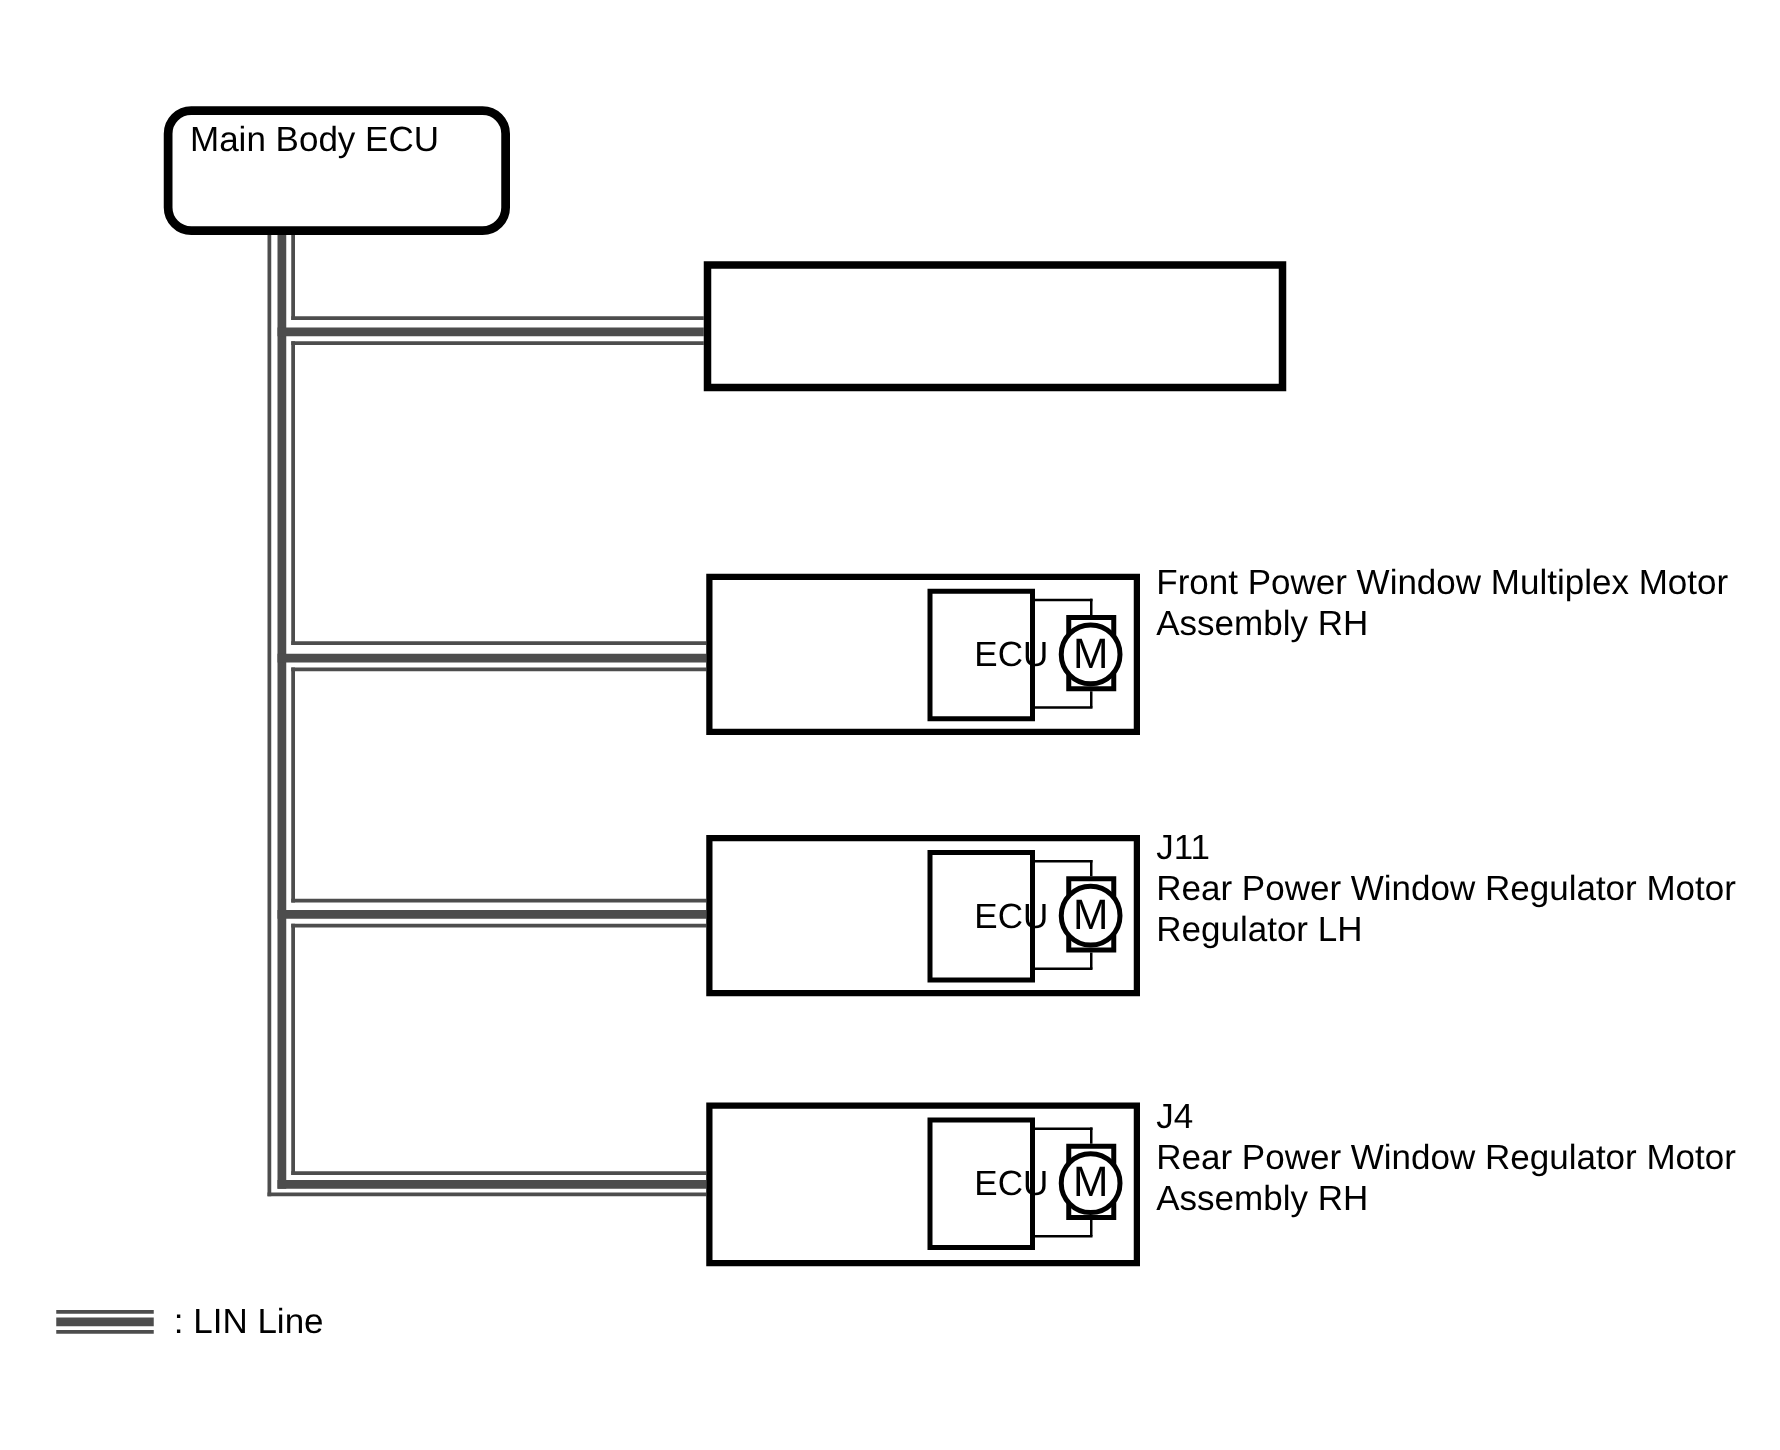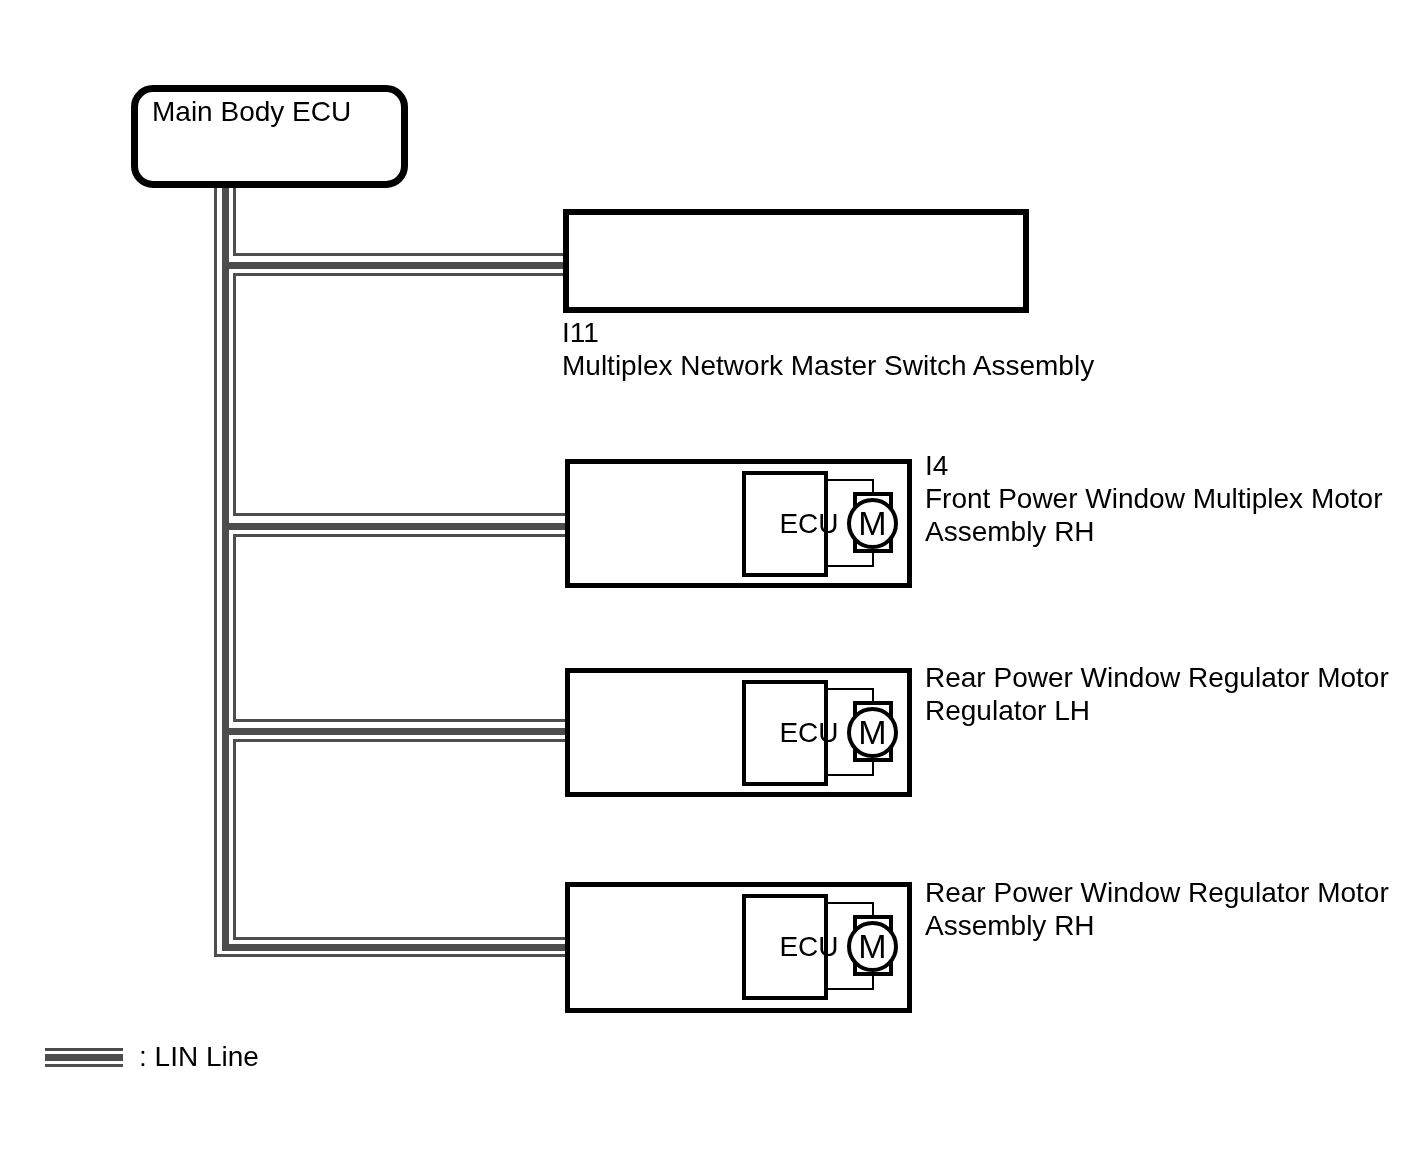--- a/index.html
+++ b/index.html
@@ -97,76 +97,73 @@
     <div class="lin" style="left: 233px; top: 937px; width: 337px; height: 3px; background: rgb(77, 77, 77);"></div>
     <div class="lin" style="left: 222px; top: 944px; width: 348px; height: 7px; background: rgb(77, 77, 77);"></div>
     <div class="lin" style="left: 214px; top: 954px; width: 356px; height: 3px; background: rgb(77, 77, 77);"></div>
   </div>
 
   <div class="main-ecu-box">
     <div class="main-ecu-label">Main Body ECU</div>
   </div>
 
   <div class="device-box box-i11"></div>
-  <div class="label-block lbl-i11">
-    <div>I11</div>
-    <div>Multiplex Network Master Switch Assembly</div>
-  </div>
 
   <div class="device-box box-i4">
     <div class="conn conn-th"></div>
     <div class="conn conn-tv"></div>
     <div class="conn conn-bh"></div>
     <div class="conn conn-bv"></div>
     <div class="ecu-inner">
       <span>ECU</span>
     </div>
     <div class="motor-rect"></div>
     <div class="motor-circle">
       <span>M</span>
     </div>
   </div>
   <div class="label-block lbl-i4">
-    <div>I4</div>
     <div>Front Power Window Multiplex Motor</div>
     <div>Assembly RH</div>
   </div>
 
   <div class="device-box box-j11">
     <div class="conn conn-th"></div>
     <div class="conn conn-tv"></div>
     <div class="conn conn-bh"></div>
     <div class="conn conn-bv"></div>
     <div class="ecu-inner">
       <span>ECU</span>
     </div>
     <div class="motor-rect"></div>
     <div class="motor-circle">
       <span>M</span>
     </div>
   </div>
   <div class="label-block lbl-j11">
+    <div>J11</div>
     <div>Rear Power Window Regulator Motor</div>
     <div>Regulator LH</div>
   </div>
 
   <div class="device-box box-j4">
     <div class="conn conn-th"></div>
     <div class="conn conn-tv"></div>
     <div class="conn conn-bh"></div>
     <div class="conn conn-bv"></div>
     <div class="ecu-inner">
       <span>ECU</span>
     </div>
     <div class="motor-rect"></div>
     <div class="motor-circle">
       <span>M</span>
     </div>
   </div>
   <div class="label-block lbl-j4">
+    <div>J4</div>
     <div>Rear Power Window Regulator Motor</div>
     <div>Assembly RH</div>
   </div>
 
   <div>
     <div>
       <div class="lin" style="left: 45px; top: 1048px; width: 78px; height: 3px; background: rgb(77, 77, 77);"></div>
       <div class="lin" style="left: 45px; top: 1054px; width: 78px; height: 7px; background: rgb(77, 77, 77);"></div>
       <div class="lin" style="left: 45px; top: 1064px; width: 78px; height: 3px; background: rgb(77, 77, 77);"></div>
     </div>

